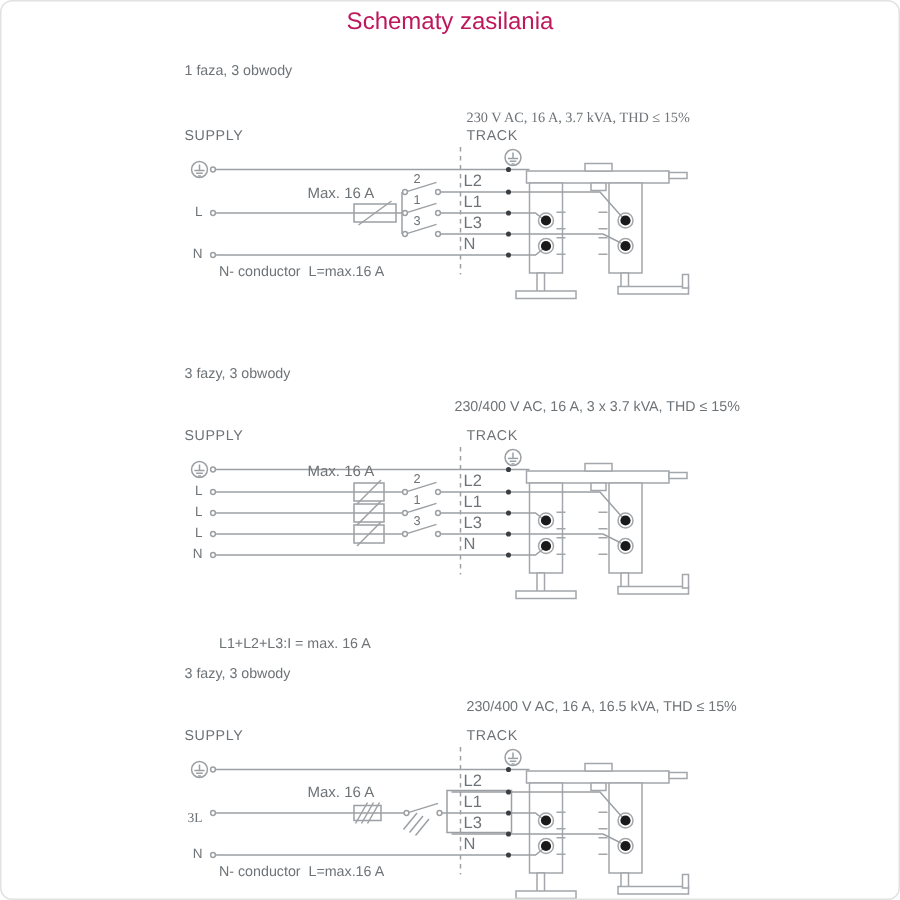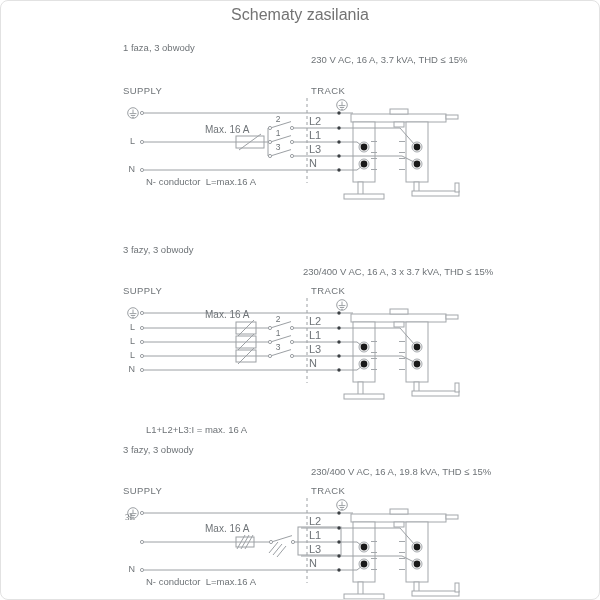--- a/index.html
+++ b/index.html
@@ -2,21 +2,21 @@
 <html><head>
 <meta charset="utf-8">
 <style>
   html,body{margin:0;padding:0;background:#fff;}
   #stage{
     position:relative;width:600px;height:600px;background:#fff;
     font-family:"Liberation Sans", sans-serif;overflow:hidden;
     border:1px solid #e2e2e2;border-radius:8px;box-sizing:border-box;
   }
   .txt{position:absolute;line-height:1;color:#6e7377;white-space:nowrap;}
-  .title{width:100%;text-align:center;font-size:16px;color:#737373;}
+  .title{width:100%;text-align:center;font-size:16px;color:#be185d;}
   .sub{font-size:9.5px;}
   .spec{font-size:9.5px;}
   .zone{font-size:9.5px;letter-spacing:.4px;}
   .wlabel{font-size:9px;text-align:right;width:28px;}
   .fuselabel{font-size:10px;width:80px;text-align:left;}
   .swnum{font-size:8.5px;width:14px;text-align:center;}
   .term{font-size:11px;width:24px;text-align:left;}
   .note{font-size:9.5px;white-space:pre;}
   svg{position:absolute;left:0;top:0;}
 </style>
@@ -189,21 +189,21 @@
         <use href="#sym-cdot" x="416" y="546"></use>
       <use href="#sym-cdot" x="363" y="563"></use>
         <use href="#sym-cdot" x="416" y="563"></use>
     </g>
   </svg>
 
   <span class="txt title" style="top:6px;left:0;">Schematy zasilania</span>
 
   <div>
     <span class="txt sub" style="left:122px;top:42px;text-align:center;">1 faza, 3 obwody</span>
-    <span class="txt spec" style="left:310px;top:54px;">230 V AC, 16 A, 3.7 kVA, THD ≤ 15%</span>
+    <span class="txt spec" style="left:310px;top:74px;font-family:Liberation Serif, serif;">230 V AC, 16 A, 3.7 kVA, THD ≤ 15%</span>
     <span class="txt zone" style="left:122px;top:85px;">SUPPLY</span>
     <span class="txt zone" style="left:310px;top:85px;">TRACK</span>
     <span class="txt wlabel" style="left:106px;top:136px;">L</span>
     <span class="txt wlabel" style="left:106px;top:164px;">N</span>
     <span class="txt fuselabel" style="left:204px;top:124px;">Max. 16 A</span>
     <span class="txt swnum" style="left:270px;top:114px;">2</span>
     <span class="txt swnum" style="left:270px;top:128px;">1</span>
     <span class="txt swnum" style="left:270px;top:142px;">3</span>
     <span class="txt term" style="left:308px;top:115px;">L2</span>
     <span class="txt term" style="left:308px;top:129px;">L1</span>
@@ -227,24 +227,24 @@
     <span class="txt swnum" style="left:270px;top:342px;">3</span>
     <span class="txt term" style="left:308px;top:315px;">L2</span>
     <span class="txt term" style="left:308px;top:329px;">L1</span>
     <span class="txt term" style="left:308px;top:343px;">L3</span>
     <span class="txt term" style="left:308px;top:357px;">N</span>
     <span class="txt note" style="left:145px;top:376px;margin-top:48px;">L1+L2+L3:I = max. 16 A</span>
   </div>
 
   <div>
     <span class="txt sub" style="left:122px;top:444px;">3 fazy, 3 obwody</span>
-    <span class="txt spec" style="left:310px;top:466px;">230/400 V AC, 16 A, 19.8 kVA, THD ≤ 15%</span>
+    <span class="txt spec" style="left:310px;top:466px;">230/400 V AC, 16 A, 16.5 kVA, THD ≤ 15%</span>
     <span class="txt zone" style="left:122px;top:485px;">SUPPLY</span>
     <span class="txt zone" style="left:310px;top:485px;">TRACK</span>
-    <span class="txt wlabel" style="left:106px;top:512px;font-family:Liberation Serif, serif;">3L</span>
+    <span class="txt wlabel" style="left:106px;top:540px;font-family:Liberation Serif, serif;">3L</span>
     <span class="txt wlabel" style="left:106px;top:564px;">N</span>
     <span class="txt fuselabel" style="left:204px;top:523px;">Max. 16 A</span>
     <span class="txt term" style="left:308px;top:515px;">L2</span>
     <span class="txt term" style="left:308px;top:529px;">L1</span>
     <span class="txt term" style="left:308px;top:543px;">L3</span>
     <span class="txt term" style="left:308px;top:557px;">N</span>
     <span class="txt note" style="left:145px;top:576px;">N- conductor  L=max.16 A</span>
   </div>
 
 </div>

